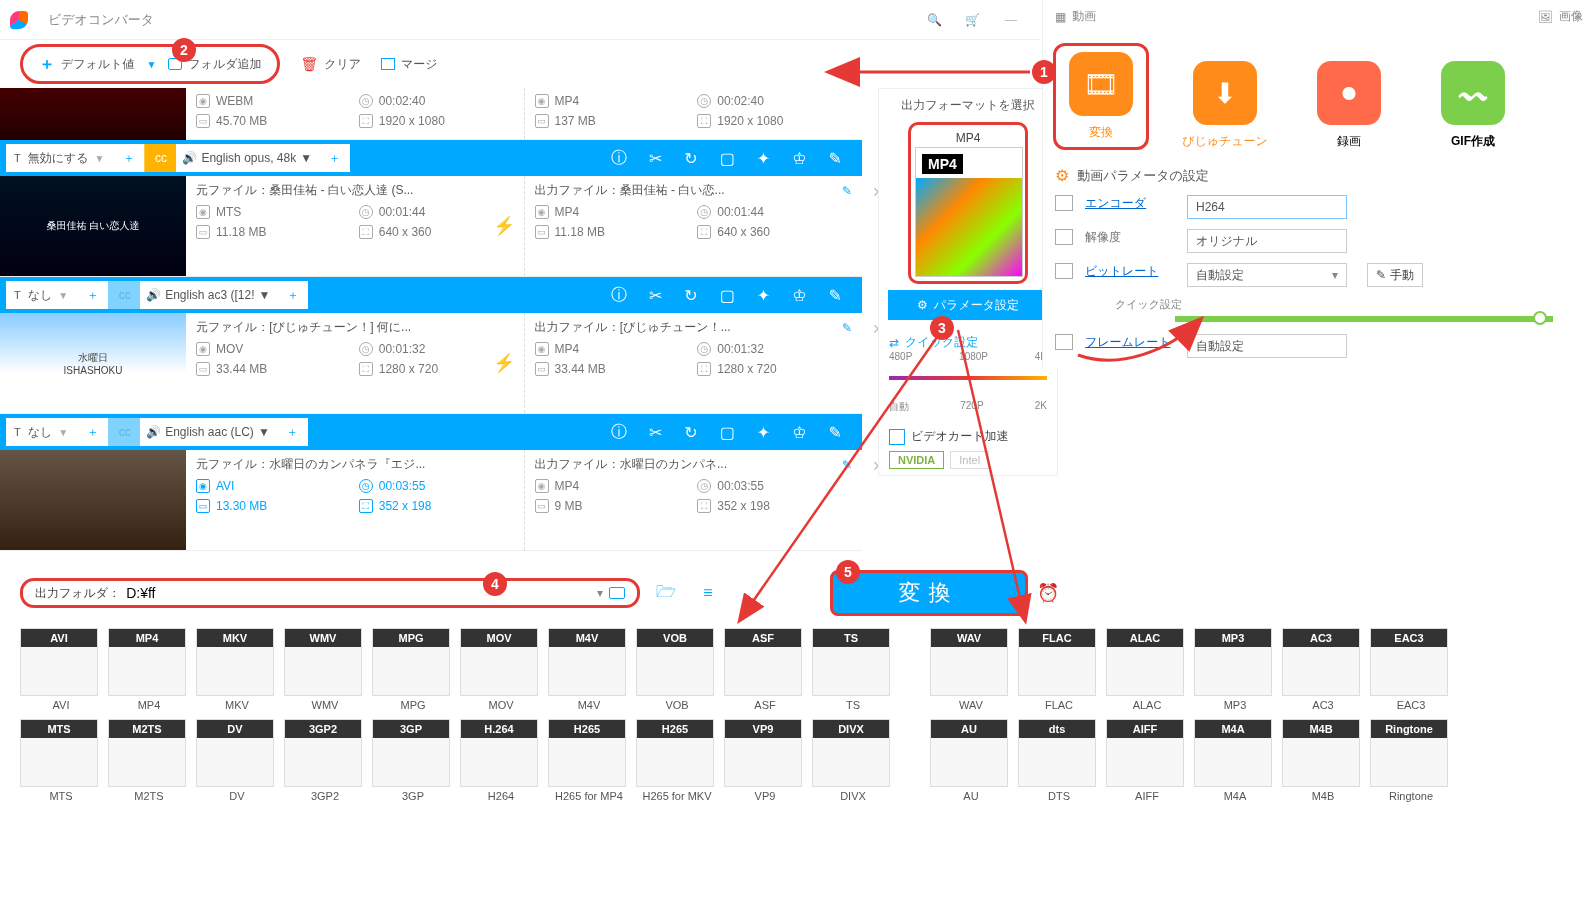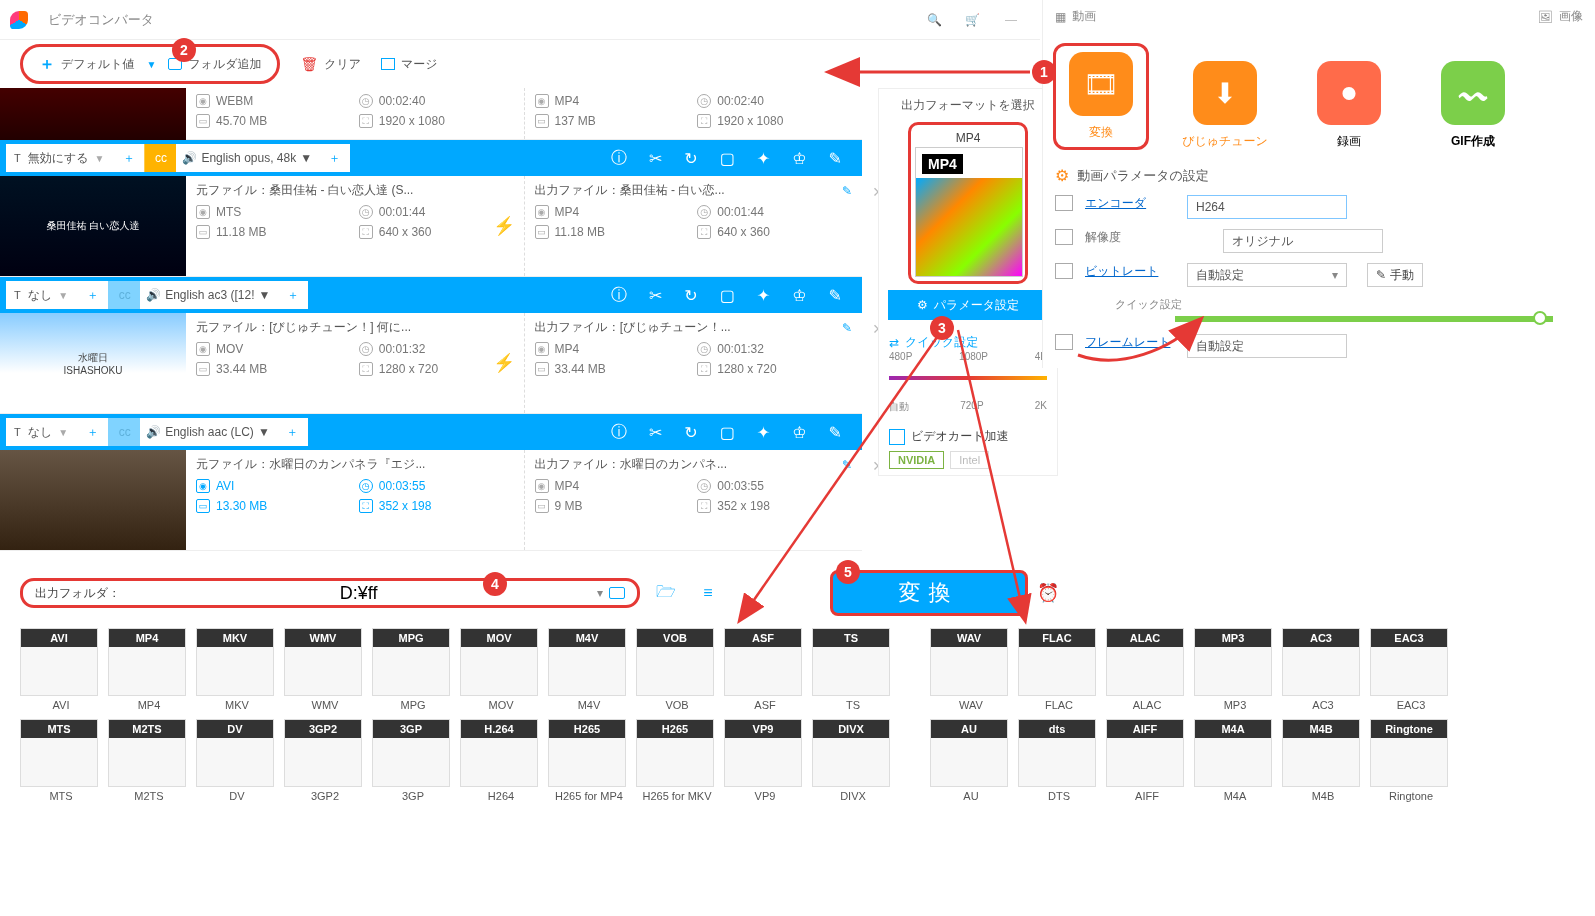--- a/index.html
+++ b/index.html
@@ -69,21 +69,21 @@
 .hw { padding:6px 10px;}
 .hw .hwrow{ display:flex; align-items:center; gap:6px; margin-bottom:6px;}
 .hw .chip{width:16px;height:16px;border:1.5px solid #00a8ff;}
 .hwlogos{ display:flex; gap:6px;}
 .hwlogos .nv{ border:1px solid #7cb342; color:#7cb342; padding:2px 8px; font-size:11px; font-weight:bold;}
 .hwlogos .il{ border:1px solid #ddd; color:#bbb; padding:2px 8px; font-size:11px;}
 
 
 .convertrow { position:absolute; left:20px; top:570px; display:flex; align-items:center; gap:10px; width:1040px;}
 .ofldr { border:3px solid #e53935; border-radius:14px; height:30px; display:flex; align-items:center; padding:0 12px; width:620px; gap:6px;}
-.ofldr input{ border:none; outline:none; flex:1; font-size:18px;text-align:center;}
+.ofldr input{ border:none; outline:none; flex:1; font-size:14px;}
 .ofldr .drop{color:#888;}
 .ofldr .fld{ width:16px; height:12px; border:1.5px solid #00a8ff; border-radius:2px;}
 .sidebtn { width:32px; height:28px; color:#00a8ff; display:flex; align-items:center; justify-content:center; font-size:16px;}
 .convert-big { width:198px; height:46px; background:#00a8ff; color:#fff; font-size:22px; letter-spacing:8px; display:flex; align-items:center; justify-content:center; border:3px solid #e53935; border-radius:8px;}
 .alarm{ color:#00a8ff; font-size:18px;}
 
 
 .bigpanel { position:absolute; left:1042px; top:0; width:553px; border-left:1px solid #eee; background:#fff;}
 .bptabs { display:flex; gap:20px; padding:8px 12px; color:#888;}
 .bptabs .tb{ display:flex; align-items:center; gap:6px;}
@@ -511,21 +511,21 @@
         <span>動画パラメータの設定</span>
       </div>
     <div class="prow">
         <span class="pic"></span>
         <span class="plab">エンコーダ</span>
         <div class="pval">H264</div>
       </div>
     <div class="prow">
         <span class="pic"></span>
         <span class="plab nolink">解像度</span>
-        <div class="pval" style="border-color:#ccc;margin-left:36px;">オリジナル</div>
+        <div class="pval" style="border-color:#ccc;">オリジナル</div>
       </div>
     <div class="prow">
         <span class="pic"></span>
         <span class="plab">ビットレート</span>
         <div class="pval" style="border-color:#ccc;">
           <span>自動設定</span>
           <span style="margin-left:auto;color:#888;">▾</span>
         </div>
         <div class="manual">✎ <span>手動</span></div>
       </div>

